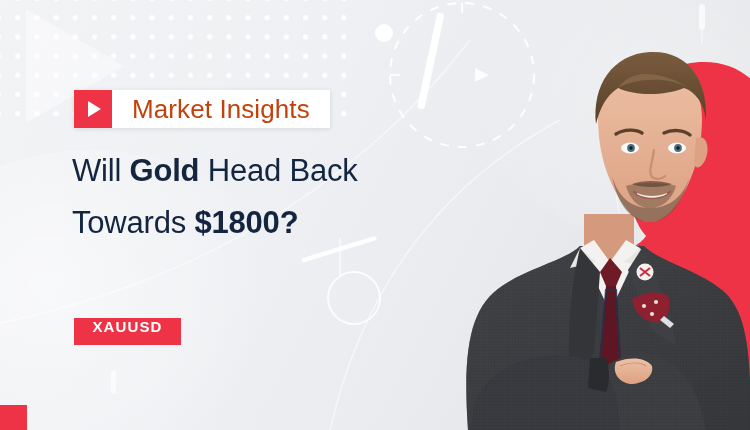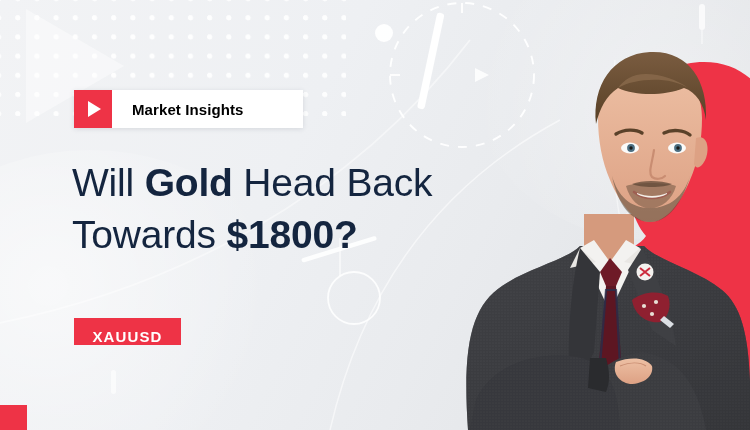--- a/index.html
+++ b/index.html
@@ -92,56 +92,55 @@
     border-left:13px solid #ffffff;
     margin-left:3px;
   }
   .insights-badge .label-box {
     background:#ffffff;
     display:flex; align-items:center;
     padding:0 20px 0 20px;
     min-width:191px;
   }
   .insights-badge .label-text {
-    font-size:15px;
-    font-weight:700;
-    color:#000000;
+    font-size:26px;
+    font-weight:400;
+    color:#c2410c;
     letter-spacing:.1px;
     white-space:nowrap;
   }
 
   
   .headline {
     position:absolute;
     left:72px; top:145px;
     width:430px;
     color:#14253f;
-    font-size:39px;
+    font-size:31px;
     font-weight:400;
     line-height:52px;
     letter-spacing:-.2px;
-    margin-top:12px;
   }
   .headline .hl-line { display:block; white-space:nowrap; }
   .headline b { font-weight:700; }
 
   
   .tag-row {
     position:absolute;
     left:74px; top:318px;
     display:flex;
     gap:9px;
   }
   .tag {
     background:#ee3346;
     color:#ffffff;
     height:27px;
     min-width:94px;
     display:flex;
-    align-items:flex-end;
+    align-items:flex-start;
     justify-content:center;
     padding:0 16px;
     font-size:15px;
     font-weight:700;
     letter-spacing:1.1px;
   }
   .tag.wide { min-width:107px; }
 </style>
 </head>
 <body>

